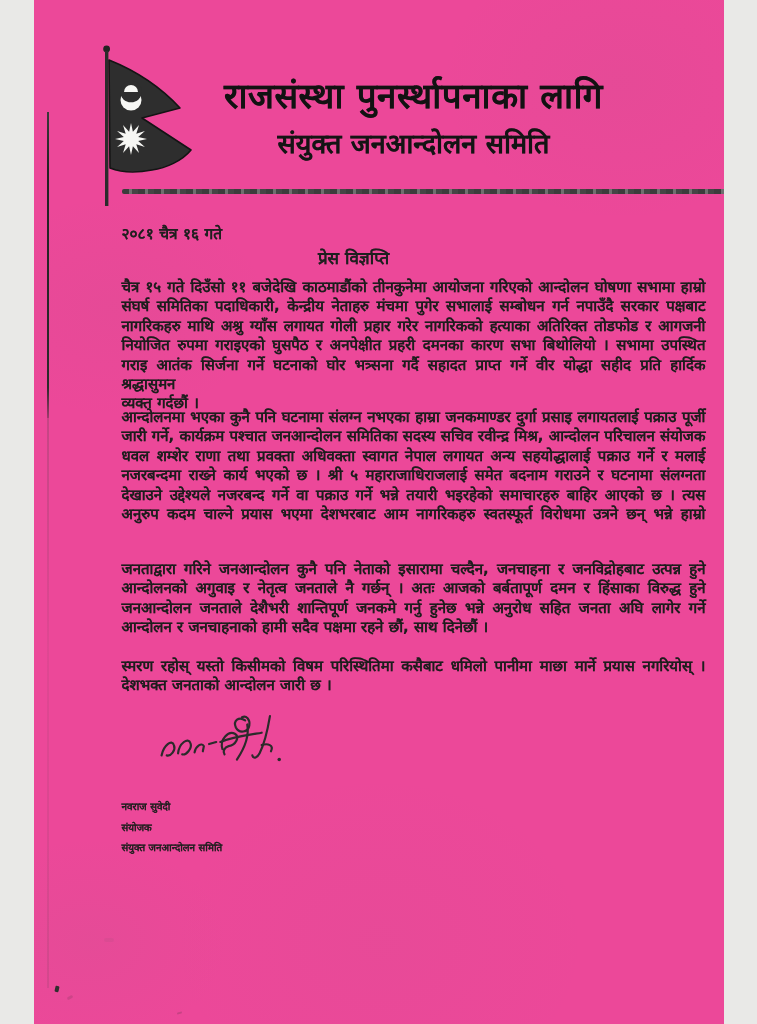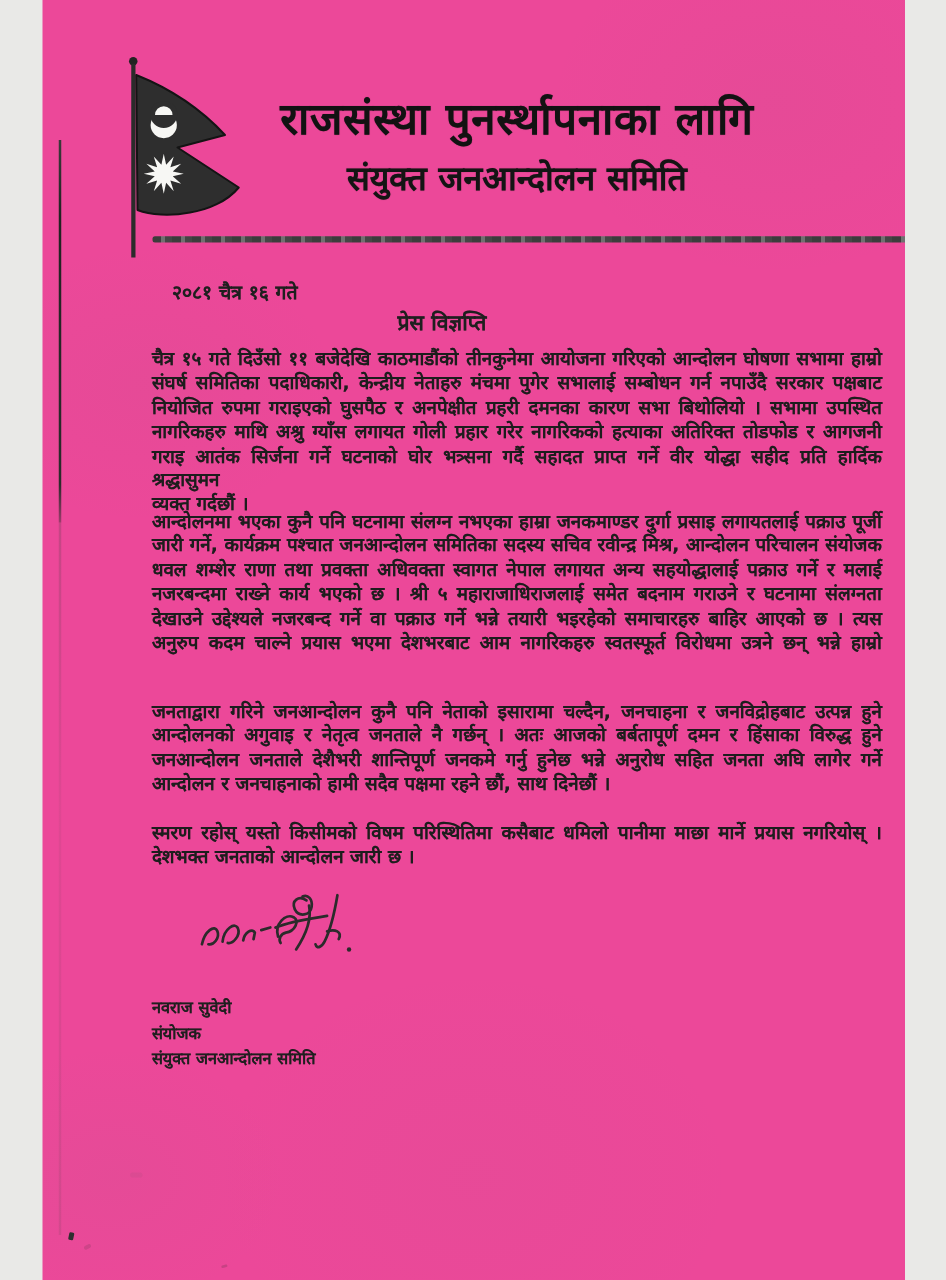--- a/index.html
+++ b/index.html
@@ -28,29 +28,29 @@
   }
   .org-subtitle {
     font-size:27px; font-weight:bold; color:#141414; line-height:40px; margin-top:4px;
     text-shadow:0 0 .6px rgba(20,20,20,.5); white-space:nowrap;
   }
   .lh-rule {
     position:absolute; left:88px; top:189px; width:604px; height:5px; border-radius:2px;
     background:repeating-linear-gradient(90deg,#3c3c3c 0 7px,#707070 7px 10px,#454545 10px 16px);
   }
   
-  .date-line { position:absolute; left:88px; top:222px; font-size:15.5px; font-weight:bold; text-shadow:0 0 .5px rgba(25,25,25,.45);margin-left:16px; }
+  .date-line { position:absolute; left:88px; top:222px; font-size:15.5px; font-weight:bold; text-shadow:0 0 .5px rgba(25,25,25,.45); }
   .press-heading { position:absolute; left:230px; top:246px; width:180px; text-align:center; font-size:17px; font-weight:bold; text-shadow:0 0 .5px rgba(25,25,25,.5); }
   .para { position:absolute; left:88px; width:584px; font-size:15px; font-weight:bold; color:#1d1d1d; text-shadow:0 0 .45px rgba(30,30,30,.45); }
   .para .line { line-height:19.4px; text-align:justify; text-align-last:justify; white-space:normal; }
   .para .line.last { text-align:left; text-align-last:left; }
   #para1 { top:278px; } #para2 { top:408px; } #para3 { top:560px; } #para4 { top:657px; }
   
   .signature-svg { position:absolute; left:120px; top:710px; width:140px; height:64px; }
-  .signatory { position:absolute; left:88px; top:797px; font-size:13px; font-weight:bold; line-height:20.5px; text-shadow:0 0 .5px rgba(25,25,25,.45); }
+  .signatory { position:absolute; left:88px; top:797px; font-size:10px; font-weight:bold; line-height:20.5px; text-shadow:0 0 .5px rgba(25,25,25,.45); }
   
   .edge-left-solid { position:absolute; left:13px; top:112px; width:2.5px; height:306px; background:linear-gradient(#3a3a3a,#222 20%,#2b2b2b 90%,rgba(40,40,40,.4)); }
   .edge-left-faint { position:absolute; left:13.5px; top:418px; width:2px; height:570px; background:linear-gradient(rgba(60,60,60,.22),rgba(60,60,60,.07) 40%,rgba(60,60,60,.12)); }
   .edge-right-dashes {
     position:absolute; left:739px; top:0; width:2.5px; height:462px;
     background:repeating-linear-gradient(180deg,#1d1d1d 0 13px,rgba(30,30,30,.18) 13px 18px);
     -webkit-mask-image:linear-gradient(#000 70%,transparent);
     mask-image:linear-gradient(#000 70%,transparent);
   }
   .speck-1 { position:absolute; left:21px; top:986px; width:4px; height:6px; background:#2f2f2f; border-radius:1px; transform:rotate(12deg); }
@@ -88,22 +88,22 @@
     </div>
     <div class="lh-rule"></div>
   </div>
 
   <div class="date-line">२०८१ चैत्र १६ गते</div>
   <div class="press-heading">प्रेस विज्ञप्ति</div>
 
   <div class="para" id="para1">
     <div class="line">चैत्र १५ गते दिउँसो ११ बजेदेखि काठमाडौंको तीनकुनेमा आयोजना गरिएको आन्दोलन घोषणा सभामा हाम्रो</div>
     <div class="line">संघर्ष समितिका पदाधिकारी, केन्द्रीय नेताहरु मंचमा पुगेर सभालाई सम्बोधन गर्न नपाउँदै सरकार पक्षबाट</div>
+    <div class="line">नागरिकहरु माथि अश्रु ग्याँस लगायत गोली प्रहार गरेर नागरिकको हत्याका अतिरिक्त तोडफोड र आगजनी</div>
     <div class="line">नियोजित रुपमा गराइएको घुसपैठ र अनपेक्षीत प्रहरी दमनका कारण सभा बिथोलियो । सभामा उपस्थित</div>
-    <div class="line">नागरिकहरु माथि अश्रु ग्याँस लगायत गोली प्रहार गरेर नागरिकको हत्याका अतिरिक्त तोडफोड र आगजनी</div>
     <div class="line">गराइ आतंक सिर्जना गर्ने घटनाको घोर भत्र्सना गर्दै सहादत प्राप्त गर्ने वीर योद्धा सहीद प्रति हार्दिक श्रद्धासुमन</div>
     <div class="line last">व्यक्त गर्दछौं ।</div>
   </div>
 
   <div class="para" id="para2">
     <div class="line">आन्दोलनमा भएका कुनै पनि घटनामा संलग्न नभएका हाम्रा जनकमाण्डर दुर्गा प्रसाइ लगायतलाई पक्राउ पूर्जी</div>
     <div class="line">जारी गर्ने, कार्यक्रम पश्चात जनआन्दोलन समितिका सदस्य सचिव रवीन्द्र मिश्र, आन्दोलन परिचालन संयोजक</div>
     <div class="line">धवल शम्शेर राणा तथा प्रवक्ता अधिवक्ता स्वागत नेपाल लगायत अन्य सहयोद्धालाई पक्राउ गर्ने र मलाई</div>
     <div class="line">नजरबन्दमा राख्ने कार्य भएको छ । श्री ५ महाराजाधिराजलाई समेत बदनाम गराउने र घटनामा संलग्नता</div>
     <div class="line">देखाउने उद्देश्यले नजरबन्द गर्ने वा पक्राउ गर्ने भन्ने तयारी भइरहेको समाचारहरु बाहिर आएको छ । त्यस</div>

